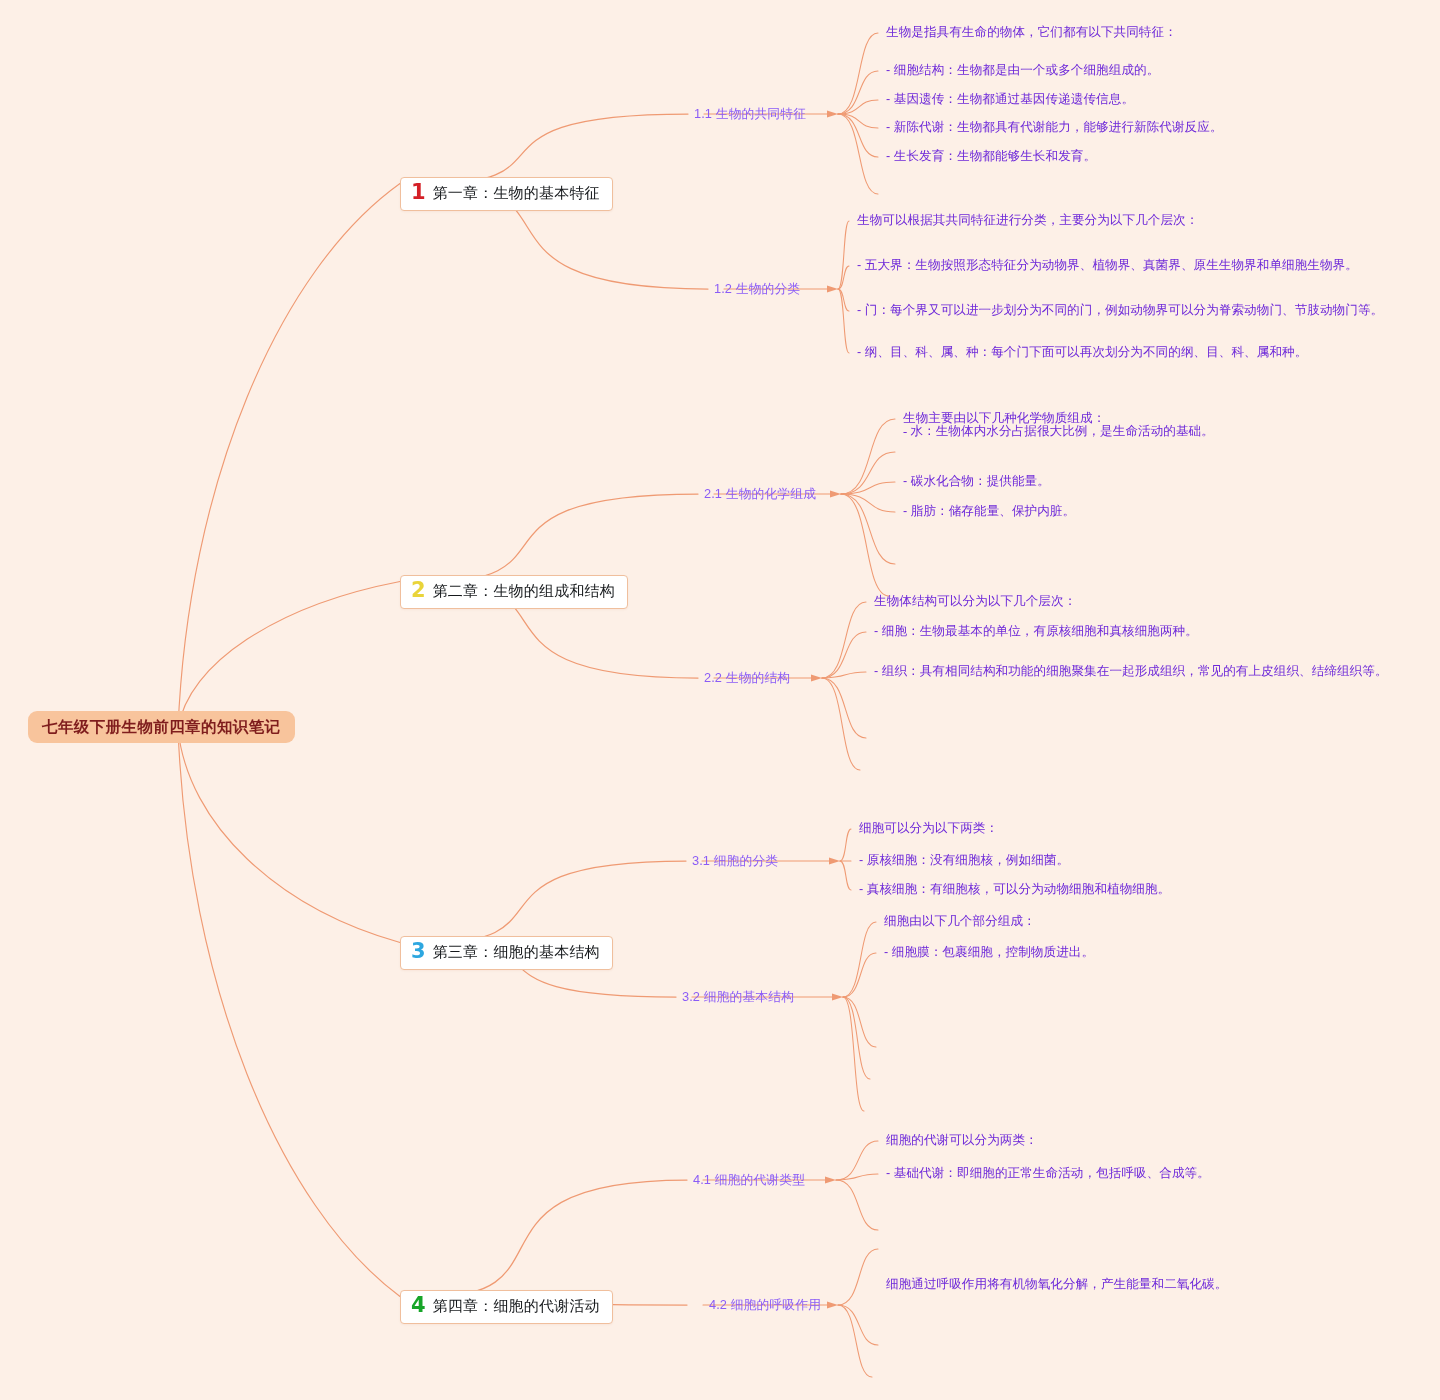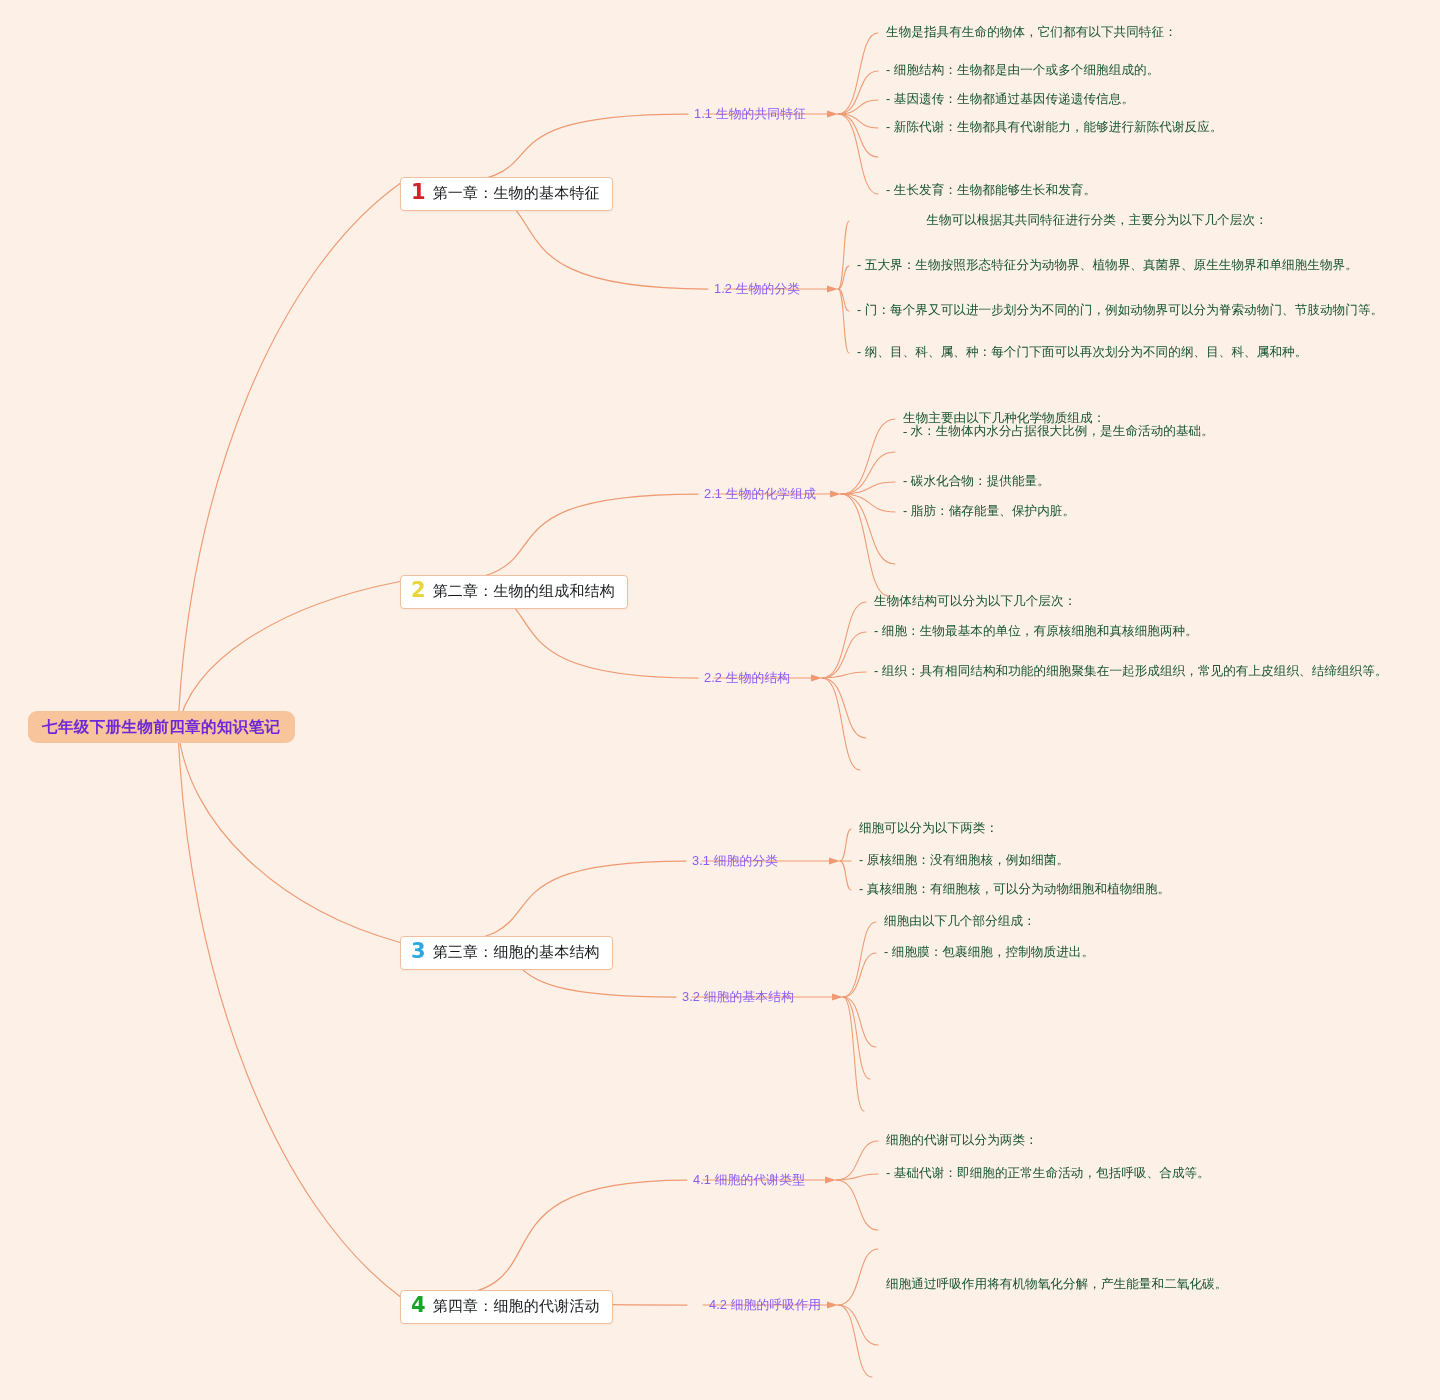--- a/index.html
+++ b/index.html
@@ -28,21 +28,21 @@
     white-space: nowrap;
   }
 
   
   .root-node {
     background: #f8c49c;
     border-radius: 9px;
     padding: 7px 14px 8px 14px;
     font-size: 15.5px;
     font-weight: bold;
-    color: #6d28d9;
+    color: #7f1d1d;
     letter-spacing: .4px;
     line-height: 1.1;
   }
 
   
   .chapter-node {
     background: #ffffff;
     border: 1.3px solid #f0bf9d;
     border-radius: 4px;
     padding: 5px 12px 6px 10px;
@@ -69,21 +69,21 @@
   .section-node {
     font-size: 12.8px;
     color: #8b5cf6;
     letter-spacing: .1px;
     transform: translateY(-50%);
   }
 
   
   .leaf-node {
     font-size: 12.6px;
-    color: #14532d;
+    color: #6d28d9;
     line-height: 1.52;
     letter-spacing: .05px;
     white-space: normal;
     transform: translateY(-50%);
   }
 </style>
 </head>
 <body>
 
 <div id="canvas">
@@ -164,23 +164,23 @@
       <div class="node root-node" style="left: 28px; top: 711px;"><span>七年级下册生物前四章的知识笔记</span></div>
       <div class="node chapter-node" style="left: 400px; top: 177px;">
         <span class="chapter-num" style="color: rgb(212, 32, 39);">1</span>
         <span class="chapter-title">第一章：生物的基本特征</span>
       </div>
       <div class="node section-node" style="left: 694px; top: 114px;">1.1 生物的共同特征</div>
       <div class="node leaf-node" style="left: 886px; top: 33px; width: 400px;">生物是指具有生命的物体，它们都有以下共同特征：</div>
       <div class="node leaf-node" style="left: 886px; top: 71px; width: 380px;">- 细胞结构：生物都是由一个或多个细胞组成的。</div>
       <div class="node leaf-node" style="left: 886px; top: 100px; width: 360px;">- 基因遗传：生物都通过基因传递遗传信息。</div>
       <div class="node leaf-node" style="left: 886px; top: 128px; width: 460px;">- 新陈代谢：生物都具有代谢能力，能够进行新陈代谢反应。</div>
-      <div class="node leaf-node" style="left: 886px; top: 157px; width: 330px; margin-top: 34px;">- 生长发育：生物都能够生长和发育。</div>
+      <div class="node leaf-node" style="left: 886px; top: 157px; width: 330px;">- 生长发育：生物都能够生长和发育。</div>
       <div class="node section-node" style="left: 714px; top: 289px;">1.2 生物的分类</div>
-      <div class="node leaf-node" style="left: 857px; top: 221px; width: 480px; text-align: center;">生物可以根据其共同特征进行分类，主要分为以下几个层次：</div>
+      <div class="node leaf-node" style="left: 857px; top: 221px; width: 480px;">生物可以根据其共同特征进行分类，主要分为以下几个层次：</div>
       <div class="node leaf-node" style="left: 857px; top: 266px; width: 540px;">- 五大界：生物按照形态特征分为动物界、植物界、真菌界、原生生物界和单细胞生物界。</div>
       <div class="node leaf-node" style="left: 857px; top: 311px; width: 540px;">- 门：每个界又可以进一步划分为不同的门，例如动物界可以分为脊索动物门、节肢动物门等。</div>
       <div class="node leaf-node" style="left: 857px; top: 353px; width: 550px;">- 纲、目、科、属、种：每个门下面可以再次划分为不同的纲、目、科、属和种。</div>
       <div class="node chapter-node" style="left: 400px; top: 575px;">
         <span class="chapter-num" style="color: rgb(233, 212, 58);">2</span>
         <span class="chapter-title">第二章：生物的组成和结构</span>
       </div>
       <div class="node section-node" style="left: 704px; top: 494px;">2.1 生物的化学组成</div>
       <div class="node leaf-node" style="left: 903px; top: 419px; width: 320px;">生物主要由以下几种化学物质组成：</div>
       <div class="node leaf-node" style="left: 903px; top: 432px; width: 420px; font-family: Liberation Serif, serif;">- 水：生物体内水分占据很大比例，是生命活动的基础。</div>

